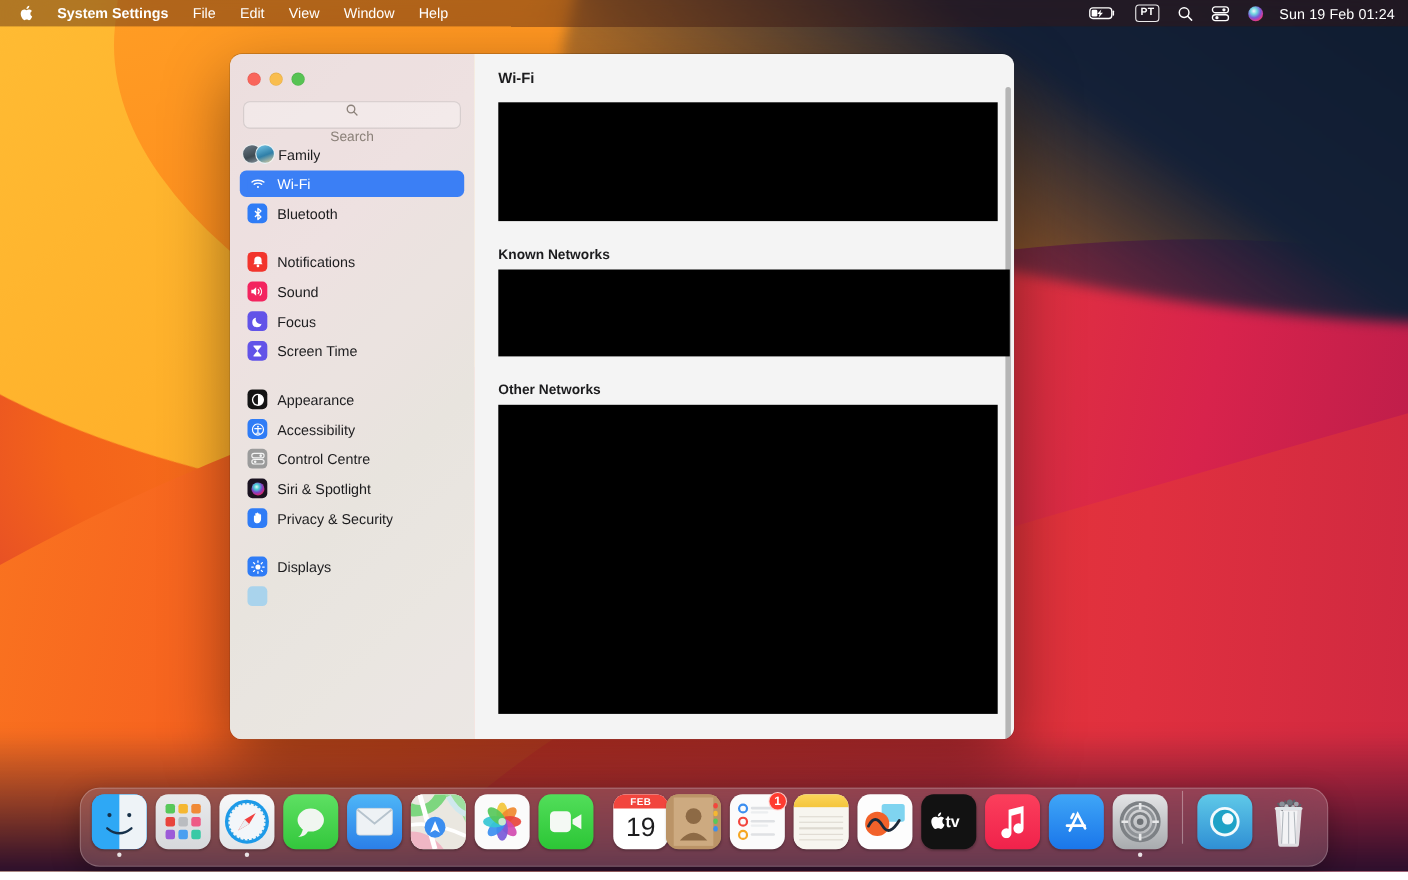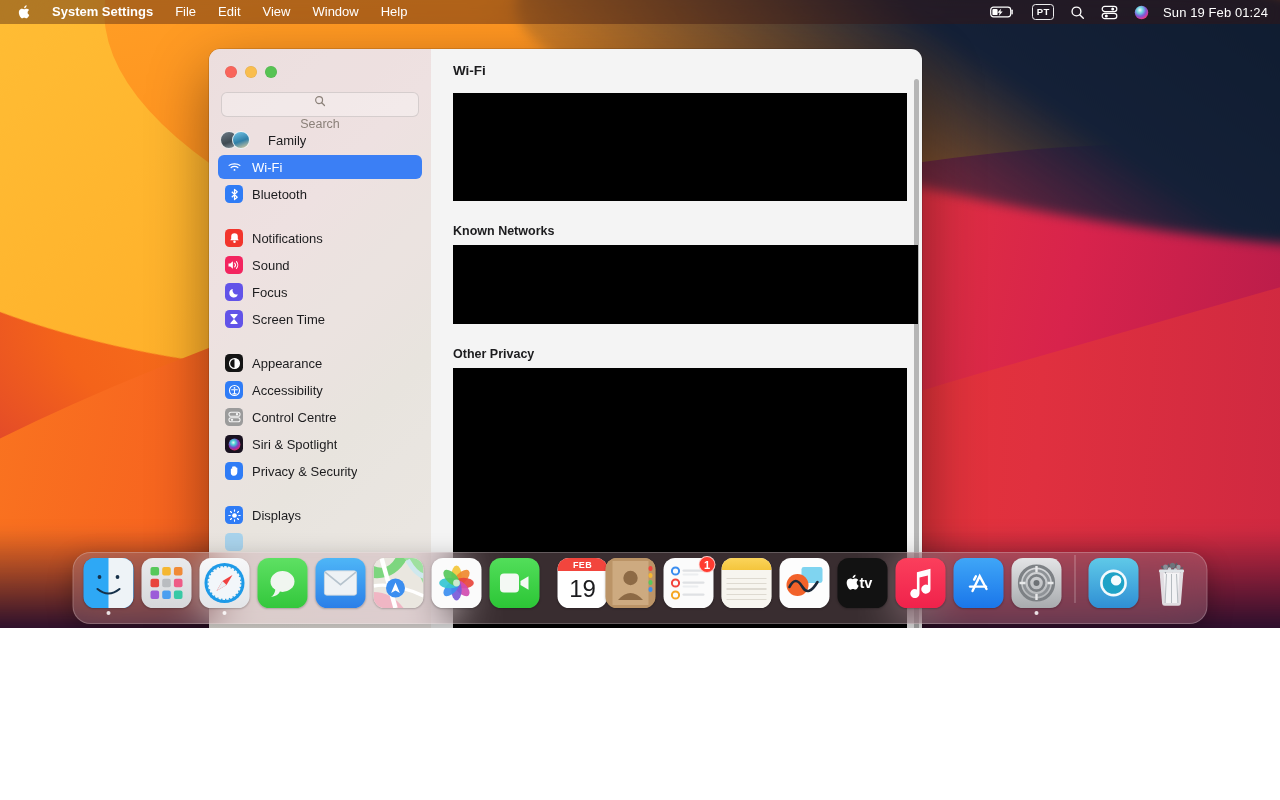--- a/index.html
+++ b/index.html
@@ -2,21 +2,21 @@
 <html><head>
 <meta charset="utf-8">
 <style>
   * { box-sizing: border-box; margin: 0; padding: 0; }
   html, body {
     width: 1280px; height: 800px; overflow: hidden;
     font-family: "Liberation Sans", sans-serif;
     -webkit-font-smoothing: antialiased;
   }
   #desktop {
-    position: relative; width: 1280px; height: 628px;
+    position: relative; width: 1280px; height: 792px;
     background: #0d1b2e;
     overflow: hidden;
   }
   
   .wp { position: absolute; inset: 0; }
   .wp-base {
     background:
       radial-gradient(120% 90% at 50% 50%, #ff8a1e 0%, #f4631a 38%, #c9243f 62%, #3b0f2a 82%, #0d1b2e 100%);
   }
   .wp-l1 {
@@ -139,21 +139,21 @@
   .sb-icon {
     width: 18px; height: 18px; min-width: 18px; border-radius: 4.5px;
     display: flex; align-items: center; justify-content: center;
     overflow: hidden; position: relative;
   }
   .sb-label { overflow: hidden; text-overflow: ellipsis; }
   .fam-avatars { display: flex; width: 30px; min-width: 30px; height: 18px; position: relative; }
   .fam-avatars .av { width: 18px; height: 18px; border-radius: 50%; position: absolute; top: 0; border: 1px solid rgba(255,255,255,0.85);}
   .fam-avatars .av1 { left: 0; background: linear-gradient(160deg,#6c7a86,#3e4a52 60%, #8d9aa4); }
   .fam-avatars .av2 { left: 12px; background: linear-gradient(160deg,#76c7e8,#2f7fa8 55%, #e8d2a0); }
-  .sb-item.family { padding-left: 2px; gap: 18px; }
+  .sb-item.family { padding-left: 2px; gap: 3px; }
   .sb-item.partial { opacity: 0.6; }
 
   
   #content {
     flex: 1; height: 100%; background: #f4f4f4;
     position: relative; overflow: hidden;
   }
   .content-inner { padding: 14px 15px 0 22px; }
   .pane-title { font-size: 13.5px; font-weight: 700; color: #1c1c1e; margin-bottom: 15px; }
   .section-title { font-size: 12.5px; font-weight: 700; color: #1c1c1e; margin: 23px 0 7px 0; }
@@ -451,21 +451,21 @@
         </div>
       </div>
     </div>
 
     <div id="content">
       <div class="content-inner">
         <div class="pane-title">Wi-Fi</div>
         <div class="redacted" id="r1"></div>
         <div class="section-title">Known Networks</div>
         <div class="redacted" id="r2"></div>
-        <div class="section-title">Other Privacy</div>
+        <div class="section-title">Other Networks</div>
         <div class="redacted" id="r3"></div>
       </div>
       <div class="scrollbar"></div>
     </div>
   </div>
 
   <div id="dock">
 
     <div class="dock-item">
       <div class="dock-icon" style="background:linear-gradient(180deg,#2ea8f5,#1b8fe8)">

